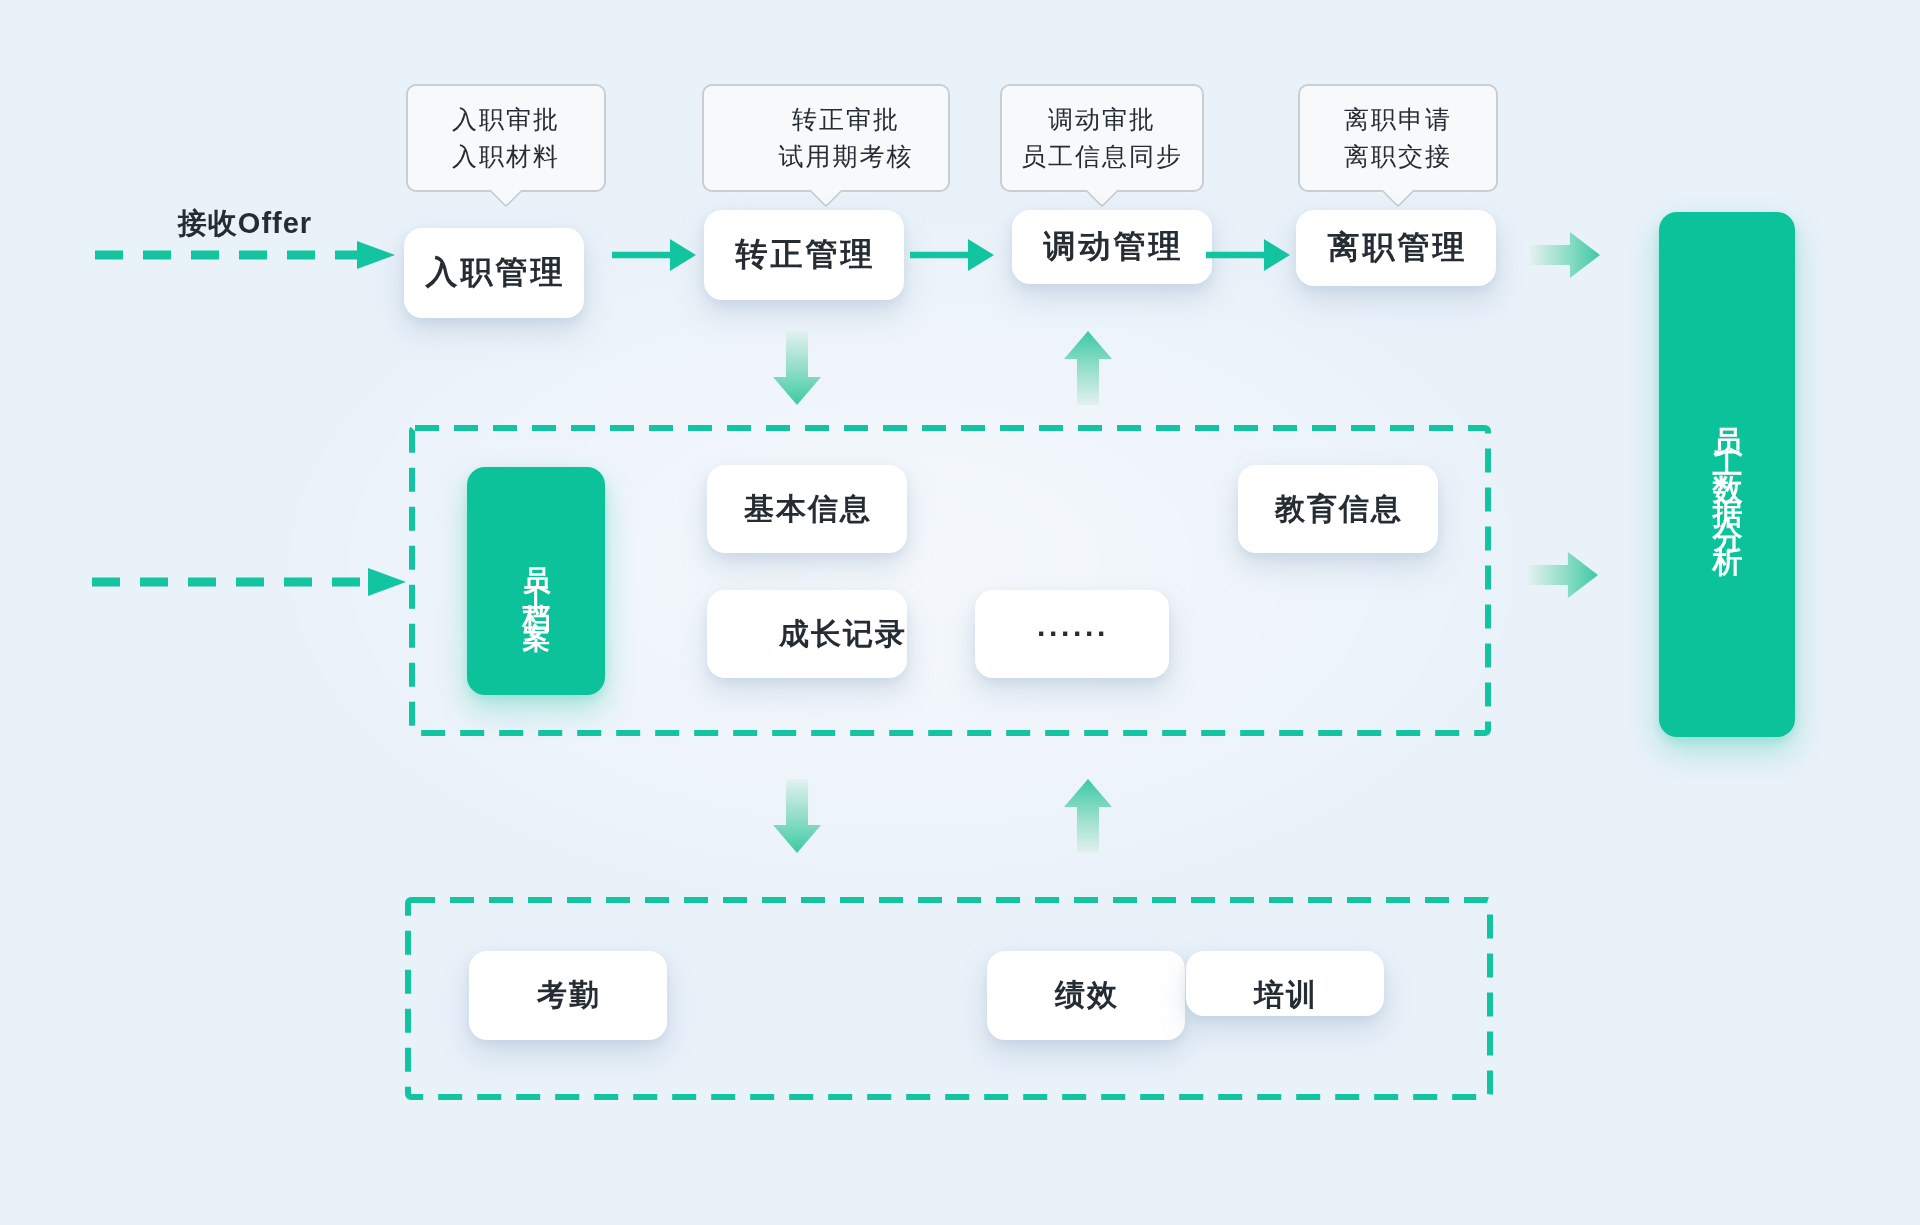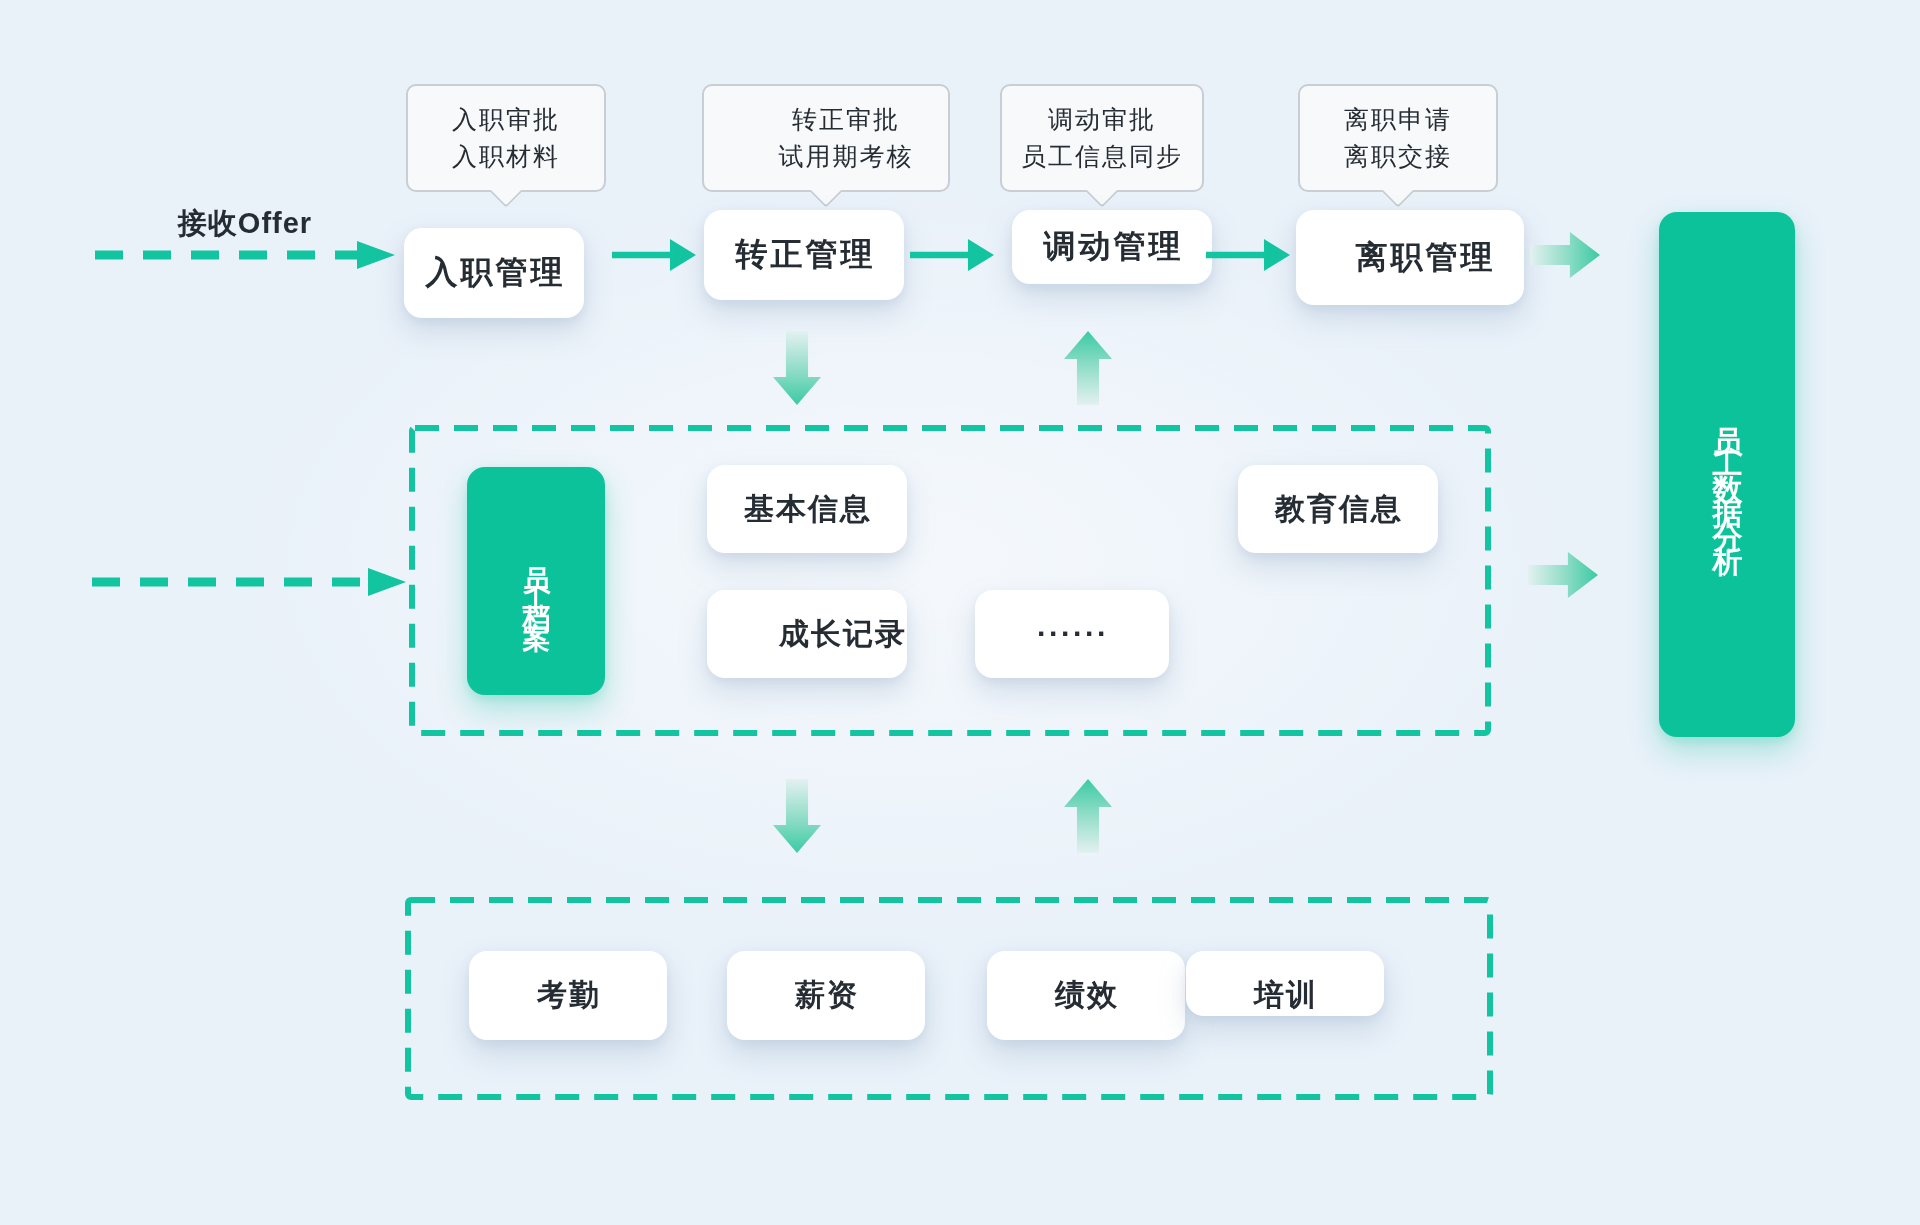--- a/index.html
+++ b/index.html
@@ -94,21 +94,21 @@
   </div>
   <div class="flow-arrow" style="left:612px;top:239px;"></div>
   <div class="card" style="left:704px;top:210px;width:200px;height:90px;">
     <span class="stage-label">转正管理</span>
   </div>
   <div class="flow-arrow" style="left:910px;top:239px;"></div>
   <div class="card" style="left:1000px;top:210px;width:200px;height:74px;margin-left:12px;">
     <span class="stage-label">调动管理</span>
   </div>
   <div class="flow-arrow" style="left:1206px;top:239px;"></div>
-  <div class="card" style="left:1296px;top:210px;width:200px;height:95px;padding-left:28px;">
+  <div class="card" style="left:1296px;top:210px;width:200px;height:76px;">
     <span class="stage-label">离职管理</span>
   </div>
 
   <div class="r-arrow" style="left:1530px;top:232px;"></div>
   <div class="r-arrow" style="left:1528px;top:552px;"></div>
 
   <div class="v-arrow down" style="left:773px;top:331px;"></div>
   <div class="v-arrow up" style="left:1064px;top:331px;"></div>
 
   <svg style="left:92px;top:568px;" width="318" height="30">
@@ -140,23 +140,20 @@
   <div class="v-arrow down" style="left:773px;top:779px;"></div>
   <div class="v-arrow up" style="left:1064px;top:779px;"></div>
 
   <svg style="left:408px;top:900px;" width="1082" height="197">
     <rect x="0" y="0" width="1082" height="197" fill="none" stroke="#12c5a0" stroke-width="6" stroke-dasharray="24 15" rx="3"></rect>
   </svg>
 
   <div class="card" style="left:469px;top:951px;width:198px;height:89px;">
     <span class="item-label">考勤</span>
   </div>
-  <div class="card" style="left:727px;top:951px;width:198px;height:89px;">
-    <span class="item-label">薪资</span>
-  </div>
   <div class="card" style="left:987px;top:951px;width:198px;height:89px;">
     <span class="item-label">绩效</span>
   </div>
   <div class="card" style="left:1186px;top:951px;width:198px;height:65px;align-items:flex-end;">
     <span class="item-label">培训</span>
   </div>
 
   <div class="green-box" style="left:1659px;top:212px;width:136px;height:525px;">
     <span class="v-text" style="font-size:30px;letter-spacing:24px;">员工数据分析</span>
   </div>

